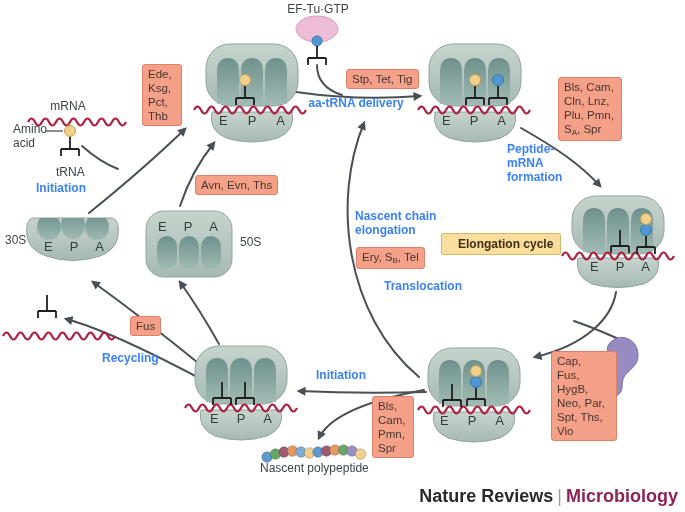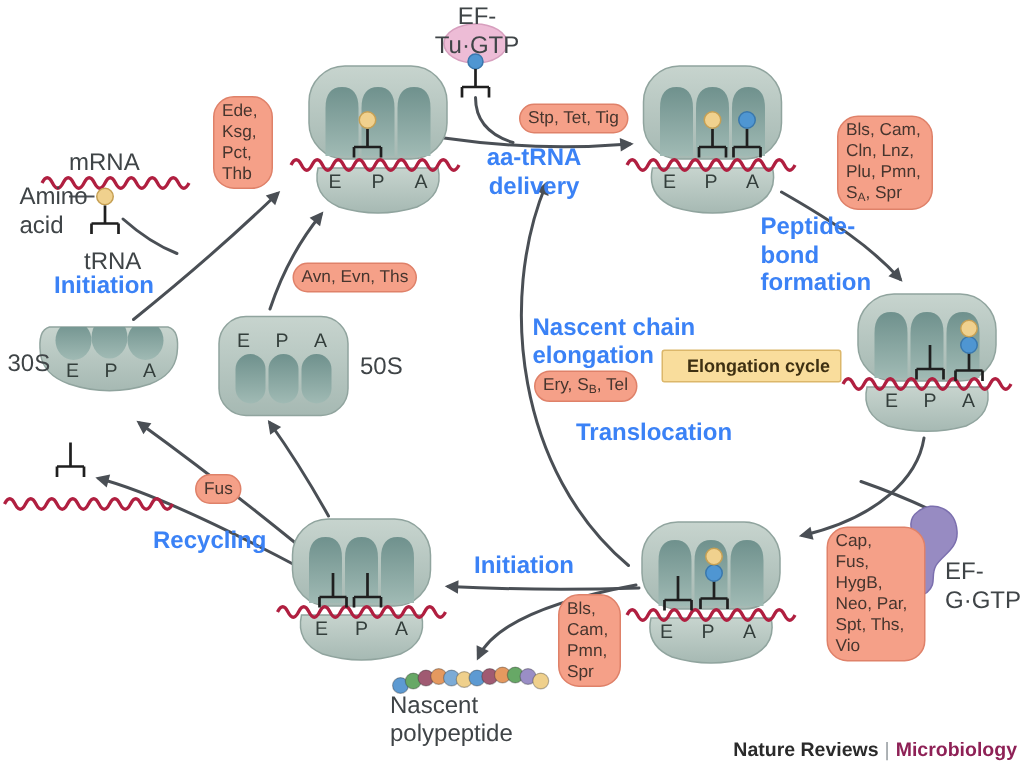--- a/index.html
+++ b/index.html
@@ -1,32 +1,32 @@
 <!DOCTYPE html>
 <html><head>
 <meta charset="utf-8">
 <style>
   html,body { margin:0; padding:0; background:#fff; }
   .stage { position:relative; width:685px; height:512px; background:#ffffff;
            font-family:"Liberation Sans", sans-serif; overflow:hidden; }
   svg.layer { position:absolute; left:0; top:0; }
-  .lbl { position:absolute; color:#3f4447; font-size:16px; line-height:1.16;
+  .lbl { position:absolute; color:#3f4447; font-size:12px; line-height:1.16;
          white-space:pre-line; }
   .bold { font-weight:bold; color:#3b82f6; }
   .ctr { text-align:center; }
   .box { position:absolute; background:#f5a088; border:1px solid #df8169;
-         border-radius:14px; color:#46352e; font-size:11.5px; line-height:1.22;
+         border-radius:3px; color:#46352e; font-size:11.5px; line-height:1.22;
          padding:2px 5px; white-space:pre-line; }
   .ycard { position:absolute; background:#f9dd9c; border:1px solid #dcb76a;
            border-radius:2px; color:#3e3012; font-size:12px; font-weight:bold;
            padding:3px 7px; white-space:nowrap; }
   .epa { position:absolute; display:flex; justify-content:space-between;
          color:#333e3b; font-size:13px; }
   sub { font-size:8px; vertical-align:-2px; }
-  .footer { position:absolute; right:7px; bottom:5px; font-size:13px; }
+  .footer { position:absolute; right:7px; bottom:5px; font-size:18px; }
   .footer .j { font-weight:bold; color:#2a2a2a; }
   .footer .d { color:#9aa0a4; padding:0 4px; }
   .footer .m { font-weight:bold; color:#8e2156; }
 </style>
 </head>
 <body>
 
 <div class="stage">
 
 <svg class="layer" width="685" height="512" viewBox="0 0 685 512">
@@ -216,33 +216,32 @@
       <span>P</span>
       <span>A</span>
 </div>
 <div class="epa" style="left:158px; top:219px; width:60px;">
   <span>E</span>
       <span>P</span>
       <span>A</span>
 </div>
 
 <div class="lbl ctr" style="left:282px; top:3px; width:72px;">EF-Tu·GTP</div>
-<div class="lbl" style="left:630px; top:373px;">EF-G·GTP</div>
 <div class="lbl ctr" style="left:46px; top:100px; width:44px;">mRNA</div>
 <div class="lbl" style="left:13px; top:123px;">Amino
 acid</div>
 <div class="lbl" style="left:56px; top:166px;">tRNA</div>
 <div class="lbl" style="left:5px; top:234px;">30S</div>
 <div class="lbl" style="left:240px; top:236px;">50S</div>
 <div class="lbl" style="left:260px; top:462px; width:120px;">Nascent polypeptide</div>
 
 <div class="lbl bold" style="left:36px; top:182px;">Initiation</div>
 <div class="lbl bold ctr" style="left:299px; top:97px; width:114px;">aa-tRNA delivery</div>
 <div class="lbl bold" style="left:507px; top:143px;">Peptide-
-bond
+mRNA
 formation</div>
 <div class="lbl bold" style="left:384px; top:280px;">Translocation</div>
 <div class="lbl bold" style="left:355px; top:210px;">Nascent chain
 elongation</div>
 <div class="lbl bold" style="left:316px; top:369px;">Initiation</div>
 <div class="lbl bold" style="left:102px; top:352px;">Recycling</div>
 
 <div class="box" style="left:142px; top:64px; width:28px;">Ede,
 Ksg,
 Pct,

